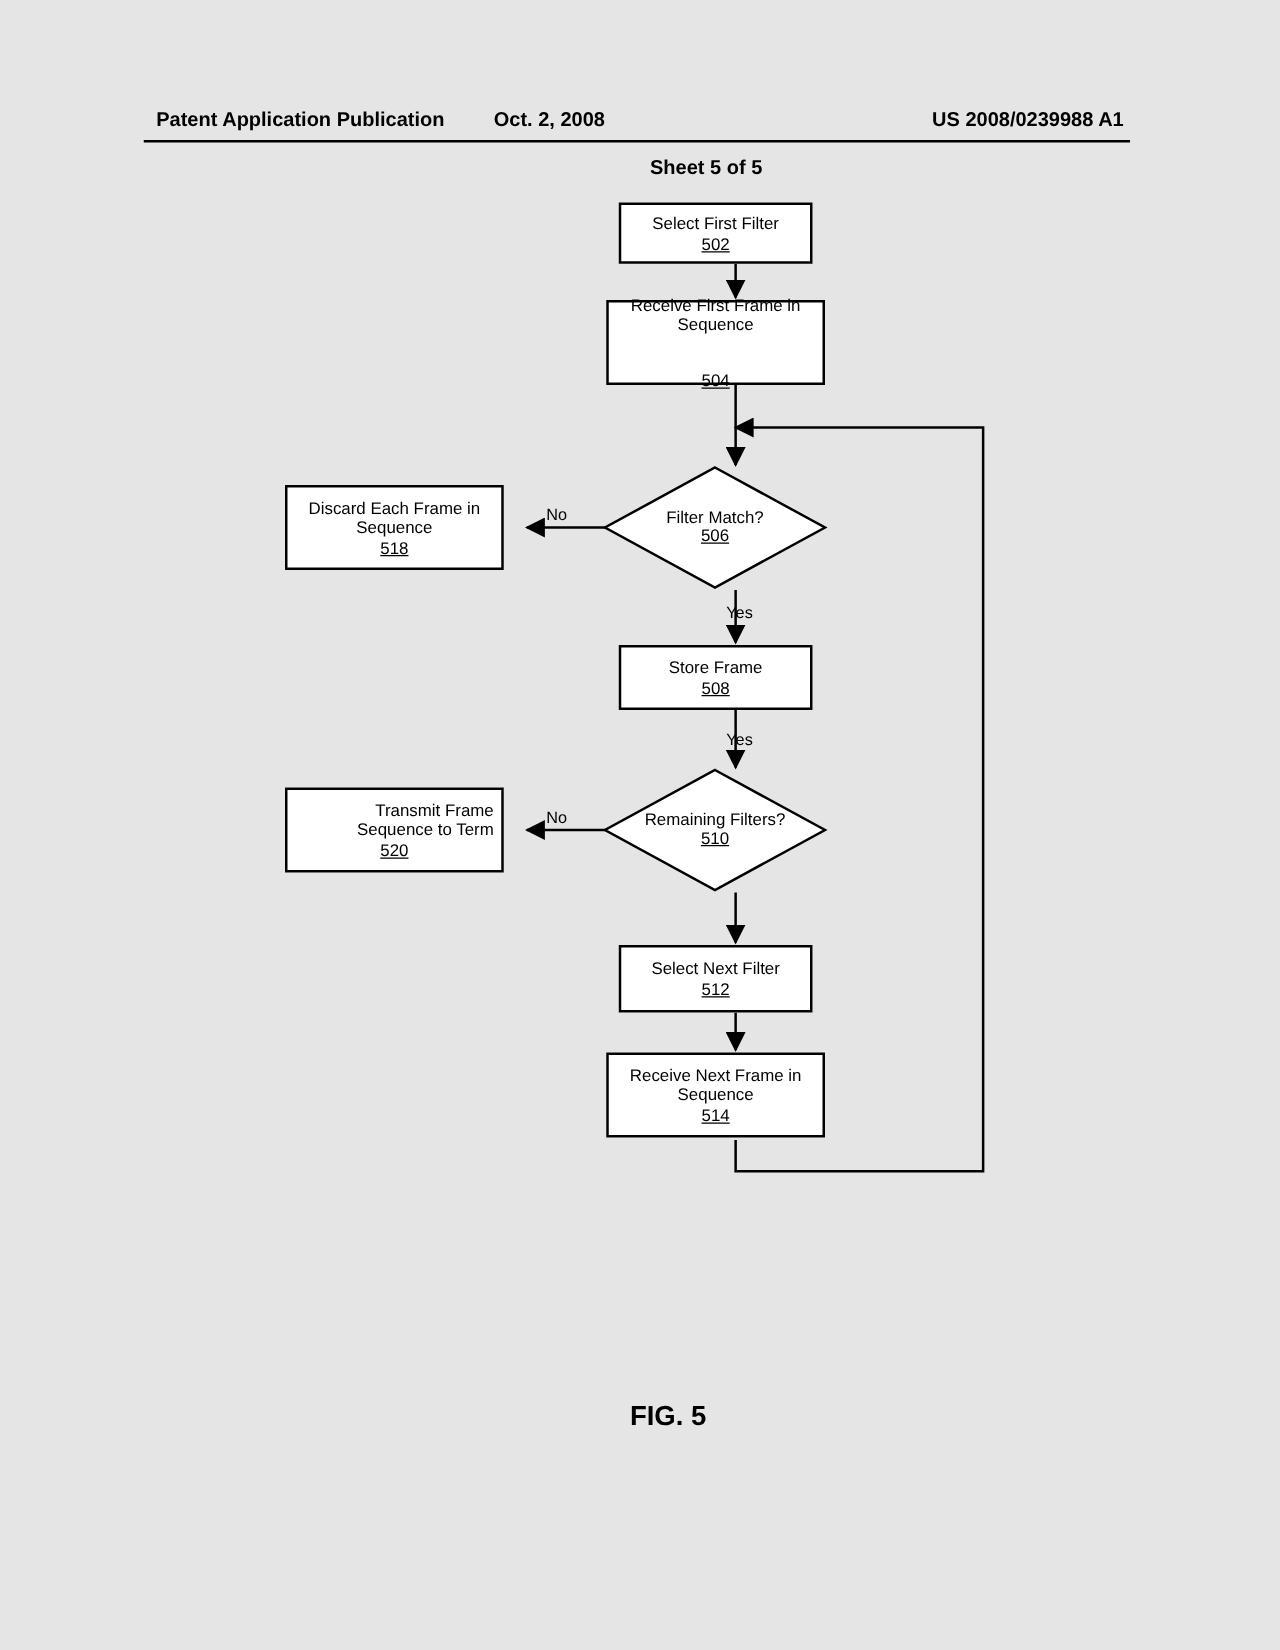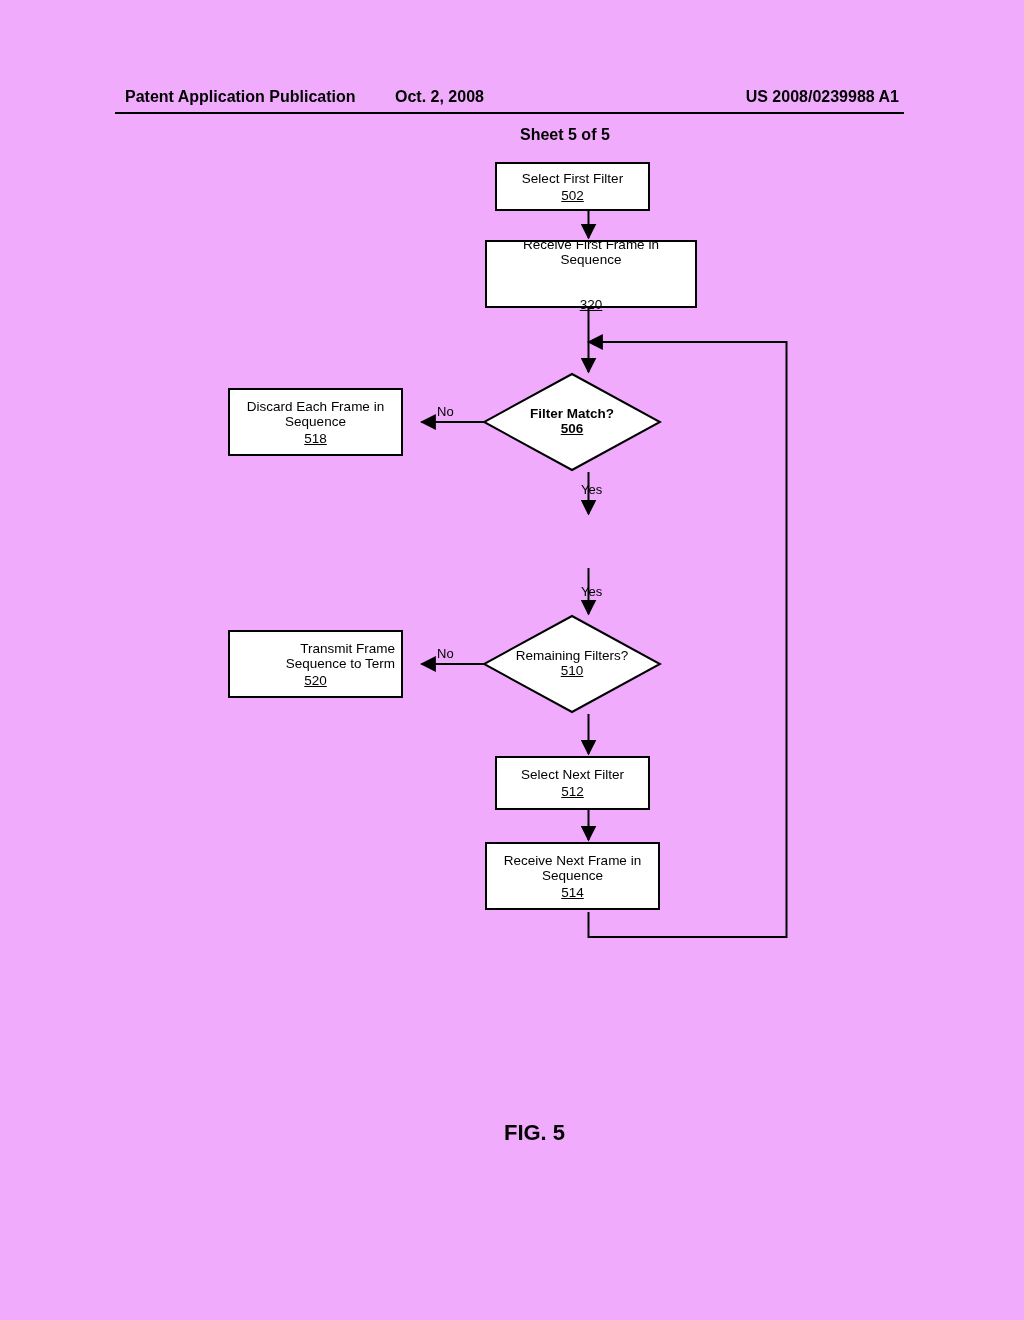--- a/index.html
+++ b/index.html
@@ -7,21 +7,21 @@
     padding: 0;
     background: #fff;
     font-family: Arial, Helvetica, sans-serif;
     font-size: 13px;
     color: #000;
   }
   .page {
     position: relative;
     width: 1024px;
     height: 1320px;
-    background: #f0abfc;
+    background: #e5e5e5;
     margin: 0 auto;
   }
   .header {
     position: absolute;
     top: 88px;
     left: 0;
     width: 100%;
     display: flex;
     font-weight: bold;
     font-size: 16px;
@@ -151,35 +151,39 @@
       <line x1="482" y1="410" x2="405" y2="410" stroke="#000" stroke-width="2" marker-end="url(#ah)"></line>
 
       <line x1="482" y1="652" x2="405" y2="652" stroke="#000" stroke-width="2" marker-end="url(#ah)"></line>
     </svg>
 
     <div class="box" style="left:495px; top:150px; width:155px; height:49px;">
       <span>Select First Filter</span>
       <span class="num">502</span>
     </div>
 
-    <div class="box" style="left:485px; top:228px; width:212px; height:68px;gap:28px;">
+    <div class="box" style="left:485px; top:228px; width:175px; height:68px;gap:28px;">
       <span>Receive First Frame in Sequence</span>
-      <span class="num">320</span>
-    </div>
-
-    <div class="diamond-wrap" style="left:482px; top:360px;font-weight:bold;">
+      <span class="num">504</span>
+    </div>
+
+    <div class="diamond-wrap" style="left:482px; top:360px;">
       <svg viewBox="0 0 180 100">
         <polygon points="90,2 178,50 90,98 2,50" fill="#fff" stroke="#000" stroke-width="2"></polygon>
       </svg>
       <div class="diamond-label">
         <span>Filter Match?</span>
         <span class="num">506</span>
       </div>
     </div>
 
+    <div class="box" style="left:495px; top:504px; width:155px; height:52px;">
+      <span>Store Frame</span>
+      <span class="num">508</span>
+    </div>
 
     <div class="diamond-wrap" style="left:482px; top:602px;">
       <svg viewBox="0 0 180 100">
         <polygon points="90,2 178,50 90,98 2,50" fill="#fff" stroke="#000" stroke-width="2"></polygon>
       </svg>
       <div class="diamond-label">
         <span>Remaining Filters?</span>
         <span class="num">510</span>
       </div>
     </div>

